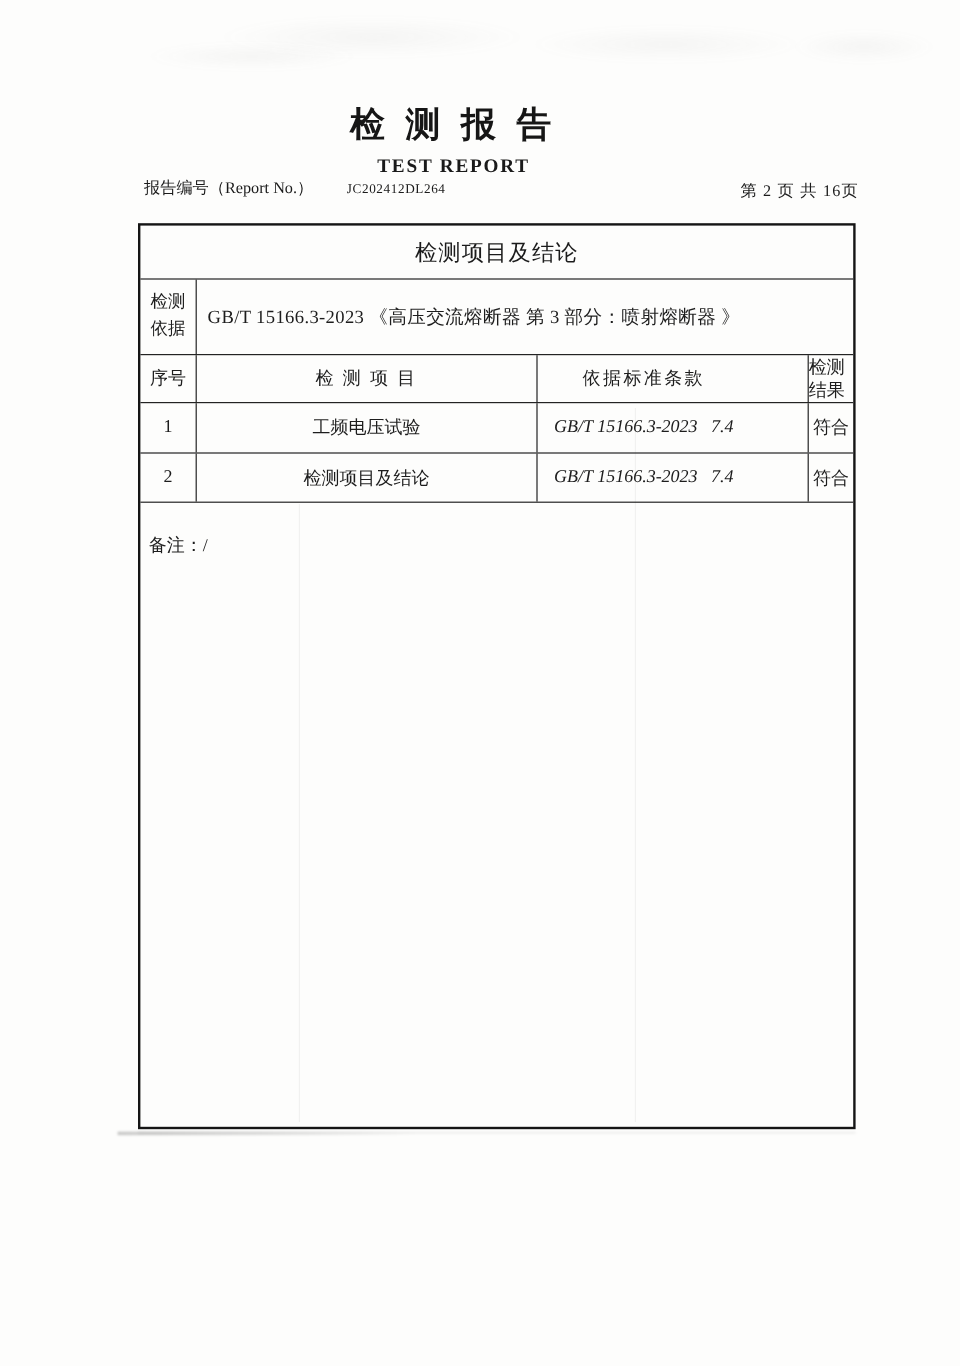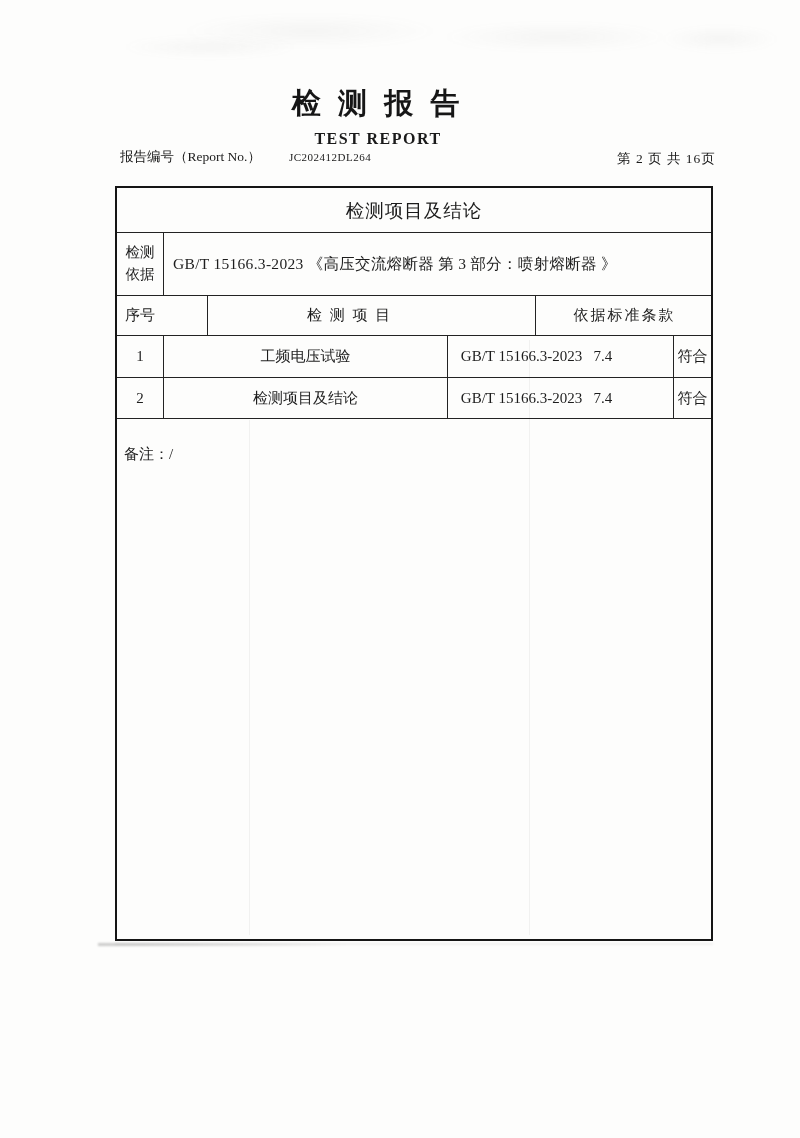--- a/index.html
+++ b/index.html
@@ -80,21 +80,21 @@
   .tr + .tr { border-top: 1.5px solid #232323; }
   .tr-title {
     height: 44px;
     align-items: center;
     justify-content: center;
     font-weight: 400;
     font-size: 18.5px;
     letter-spacing: 1px;
   }
   .tr-basis  { height: 63px; }
-  .tr-head   { height: 40px; gap: 44px; }
+  .tr-head   { height: 40px; }
   .tr-item-1 { height: 42px; }
   .tr-item-2 { height: 41px; }
   .tr-remark { flex: 1 1 auto; }
 
   .td {
     box-sizing: border-box;
     display: flex;
     align-items: center;
     justify-content: center;
     font-size: 15px;
@@ -115,21 +115,21 @@
   }
   .basis-value {
     justify-content: flex-start;
     padding-left: 9px;
     letter-spacing: 0.3px;
     font-size: 15.5px;
   }
   .head-cell { font-size: 15px; }
   .head-item   { letter-spacing: 2px; }
   .head-clause { letter-spacing: 2px; }
-  .cell-clause { white-space: pre; }
+  .cell-clause { white-space: pre; font-style: italic; }
   .remark-cell {
     width: 100%;
     justify-content: flex-start;
     align-items: flex-start;
     padding: 26px 16px 0 7px;
     font-size: 15px;
   }
 
   
   .crease {

